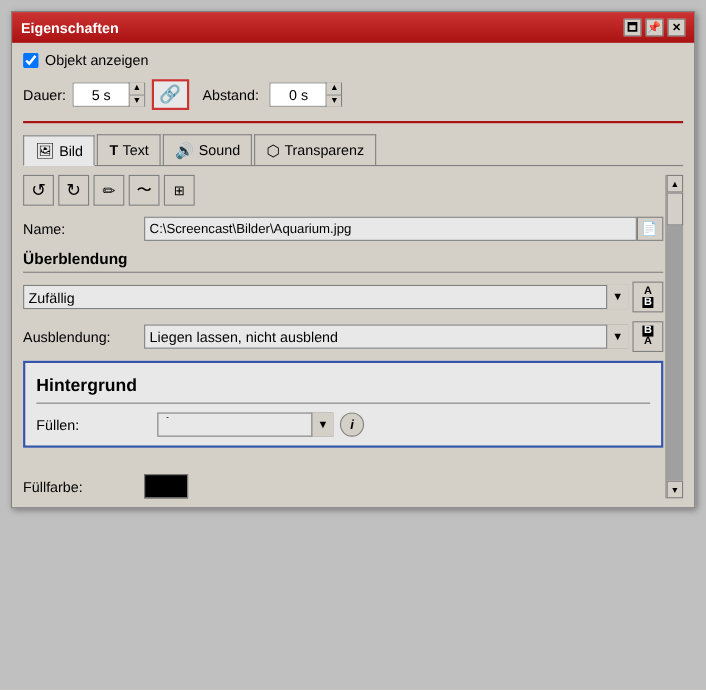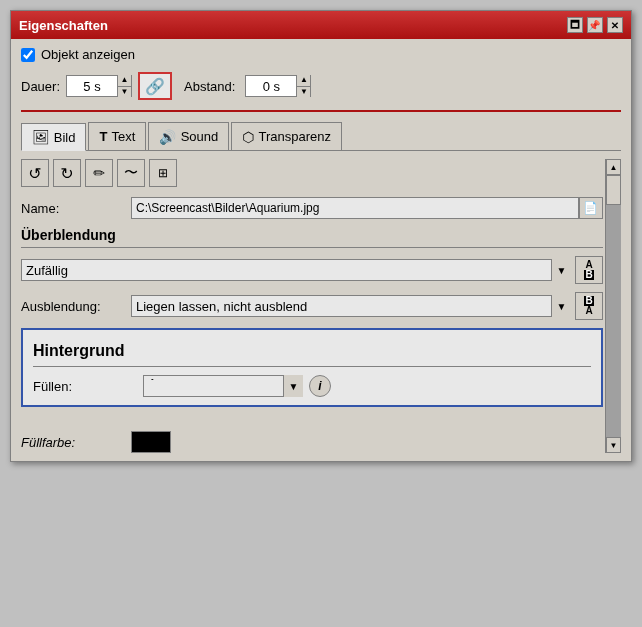--- a/index.html
+++ b/index.html
@@ -332,21 +332,20 @@
       font-weight: bold;
     }
     .füllfarbe-row {
       display: flex;
       align-items: center;
       margin-top: 8px;
     }
     .füllfarbe-label {
       width: 110px;
       font-size: 13px;
-      font-style: italic;
     }
     .color-box {
       width: 40px;
       height: 22px;
       background: #000;
       border: 1px solid #808080;
     }
     .scrollbar-area {
       position: absolute;
       right: 0;

